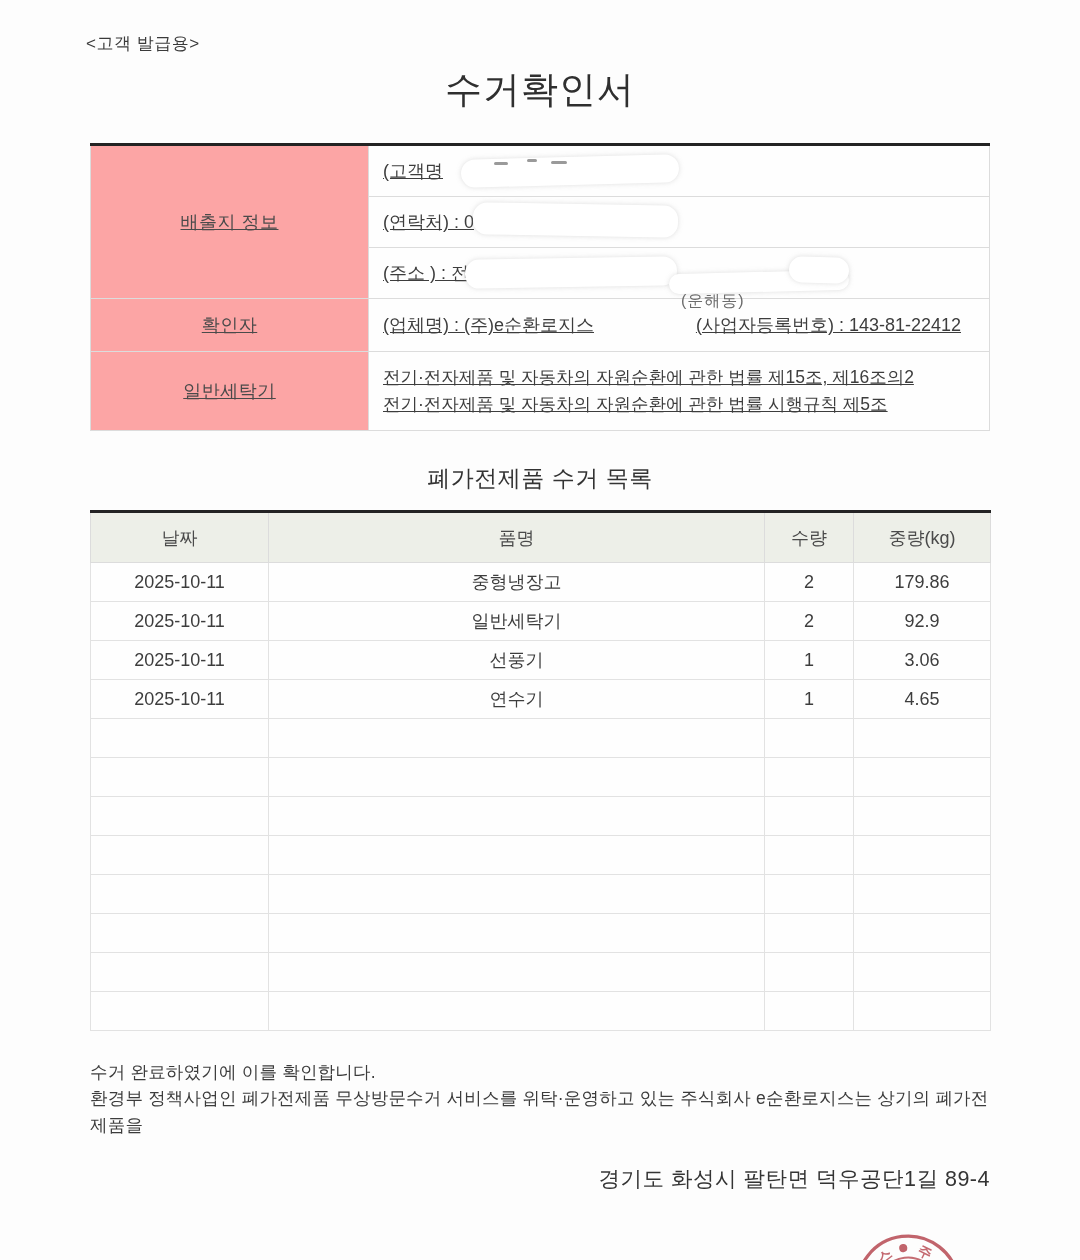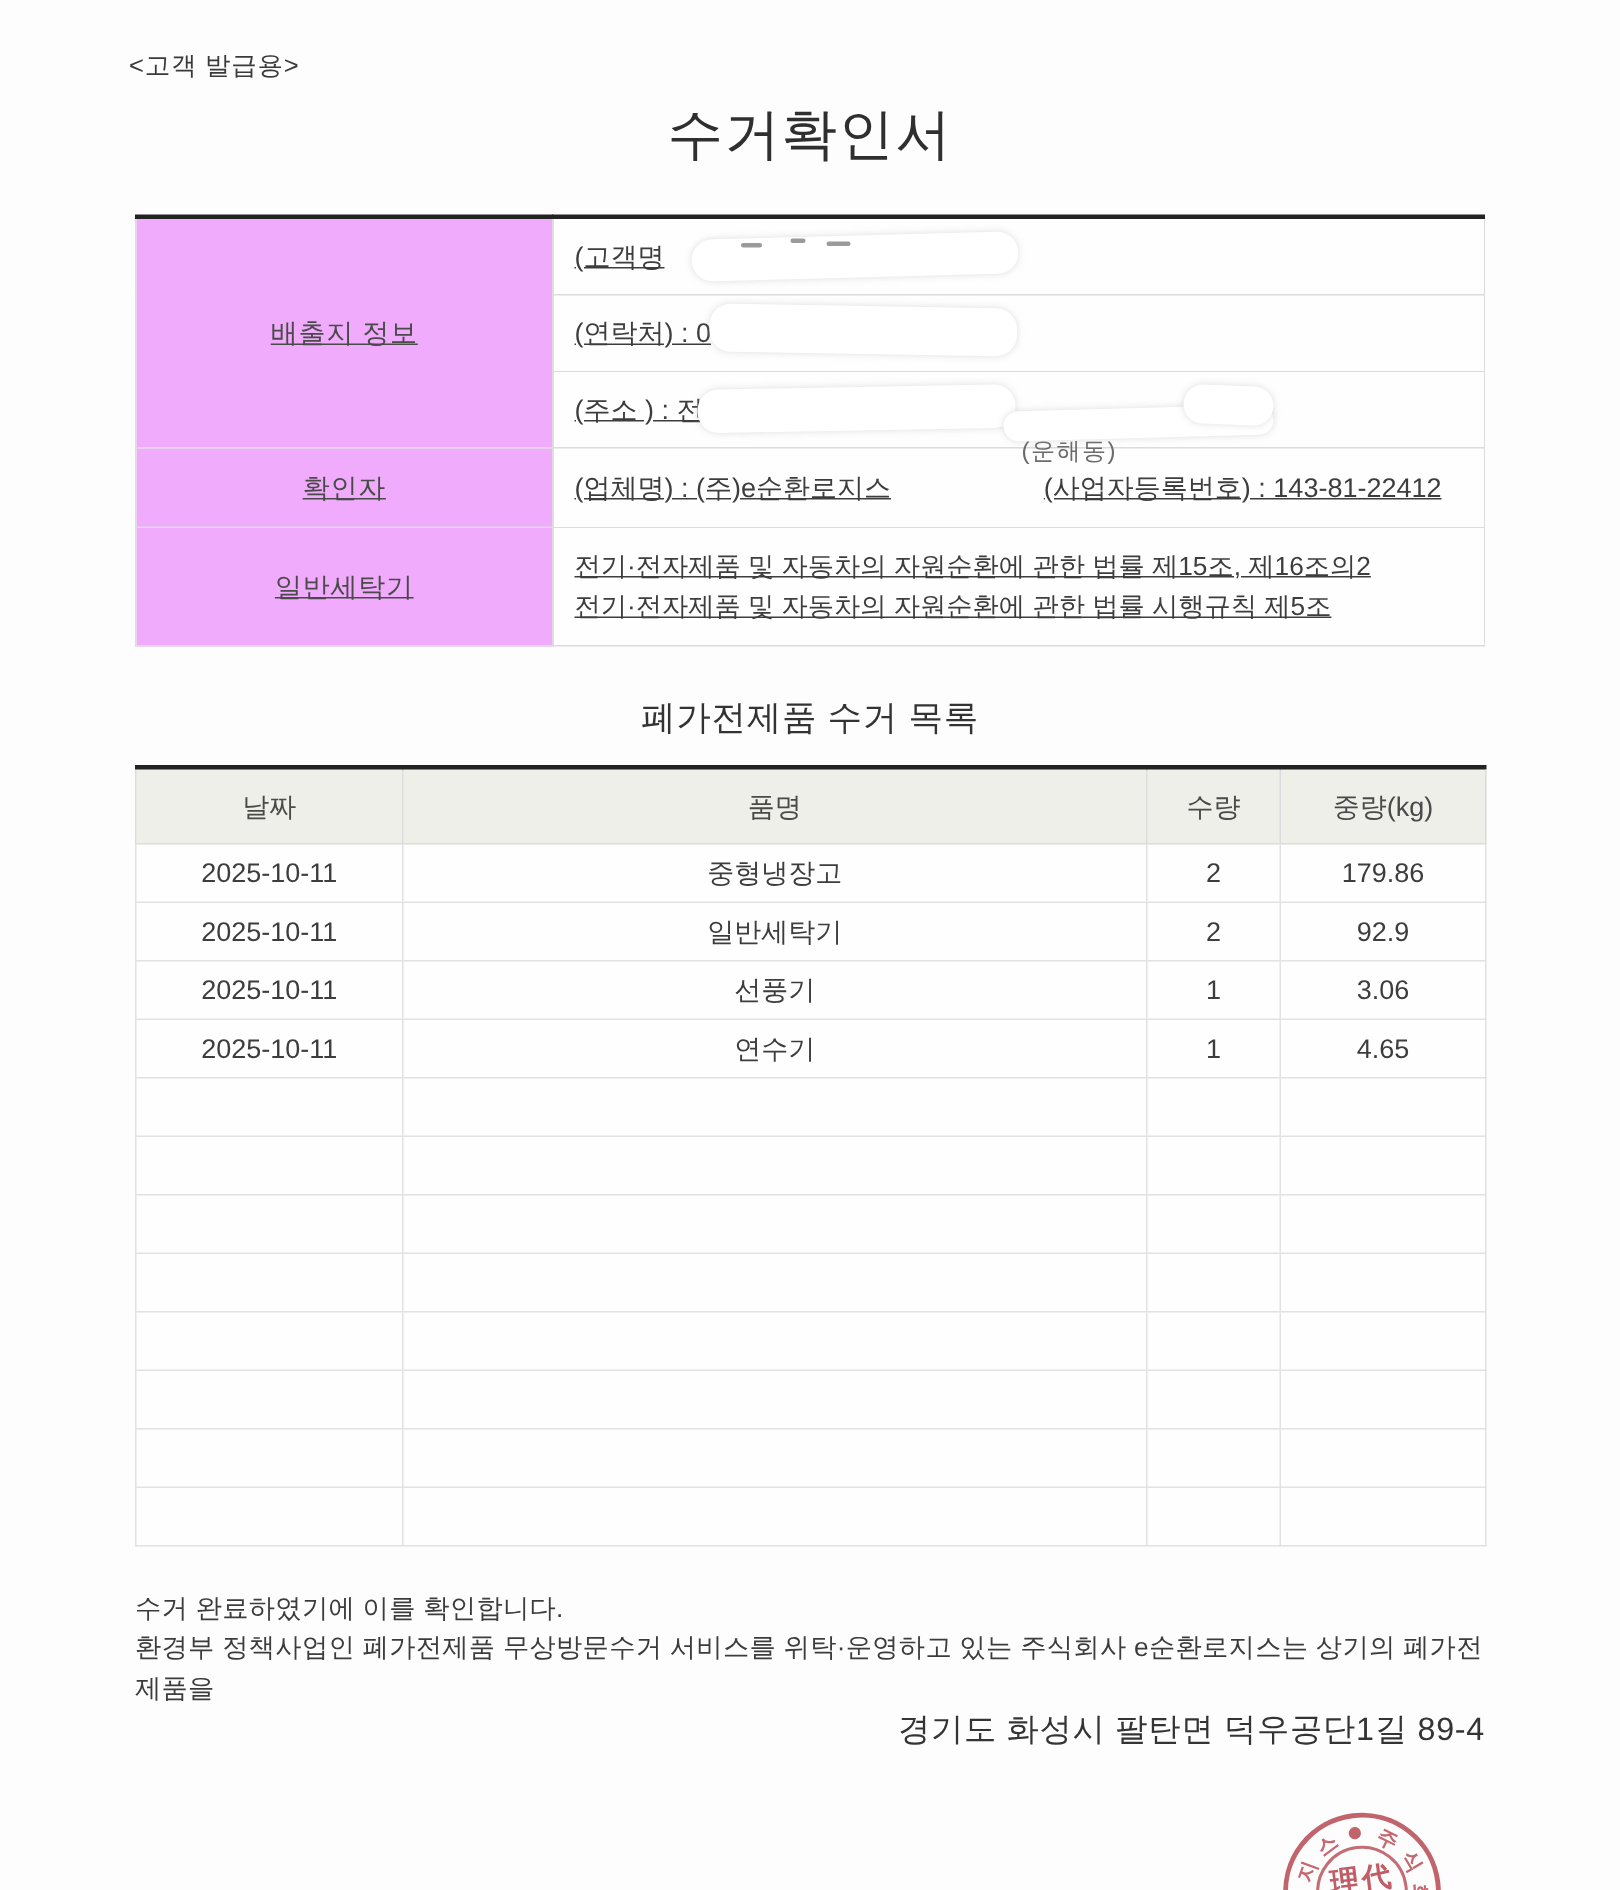--- a/index.html
+++ b/index.html
@@ -26,21 +26,21 @@
     font-weight: 500;
     letter-spacing: 1px;
     color: #2f2f2f;
   }
 
   table { border-collapse: collapse; width: 900px; table-layout: fixed; }
   .info-table { margin-top: 28px; border: 1px solid #d9d9d9; border-top: 3px solid #232323; }
   .info-table td { border: 1px solid #dcdcdc; font-size: 18px; text-decoration: underline; }
   td.label-cell {
     width: 275px;
-    background: #f0abfc;
+    background: #fca5a5;
     text-align: center;
     color: #4a4a4a;
     letter-spacing: .5px;
   }
   td.value-cell { position: relative; padding: 0 14px; background: #fefefe; }
   .row-h50 { height: 50px; }
   .row-h75 { height: 76px; }
 
   .confirmer-line { display: flex; justify-content: space-between; padding-right: 14px; text-align: center; }
 
@@ -100,20 +100,21 @@
   .col-wt   { width: 137px; }
 
   .statement {
     margin-top: 28px;
     font-size: 17.5px;
     line-height: 1.5;
     color: #3c3c3c;
     letter-spacing: .2px;
   }
   .address-line {
+    margin-top: 26px;
     text-align: right;
     font-size: 21.5px;
     font-weight: 500;
     color: #343434;
     letter-spacing: .5px;
   }
   .signature {
     margin-top: 38px;
     display: flex;
     align-items: center;

